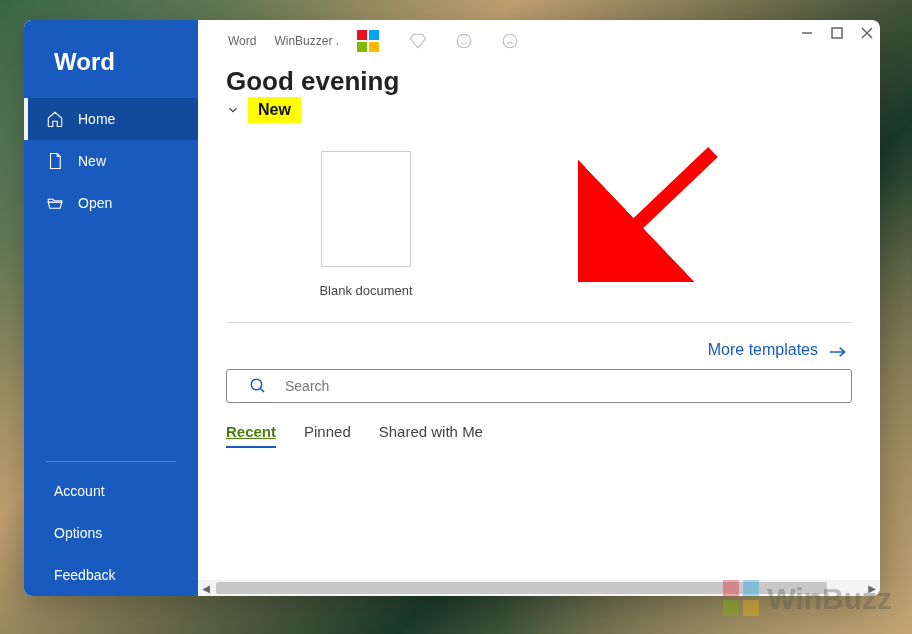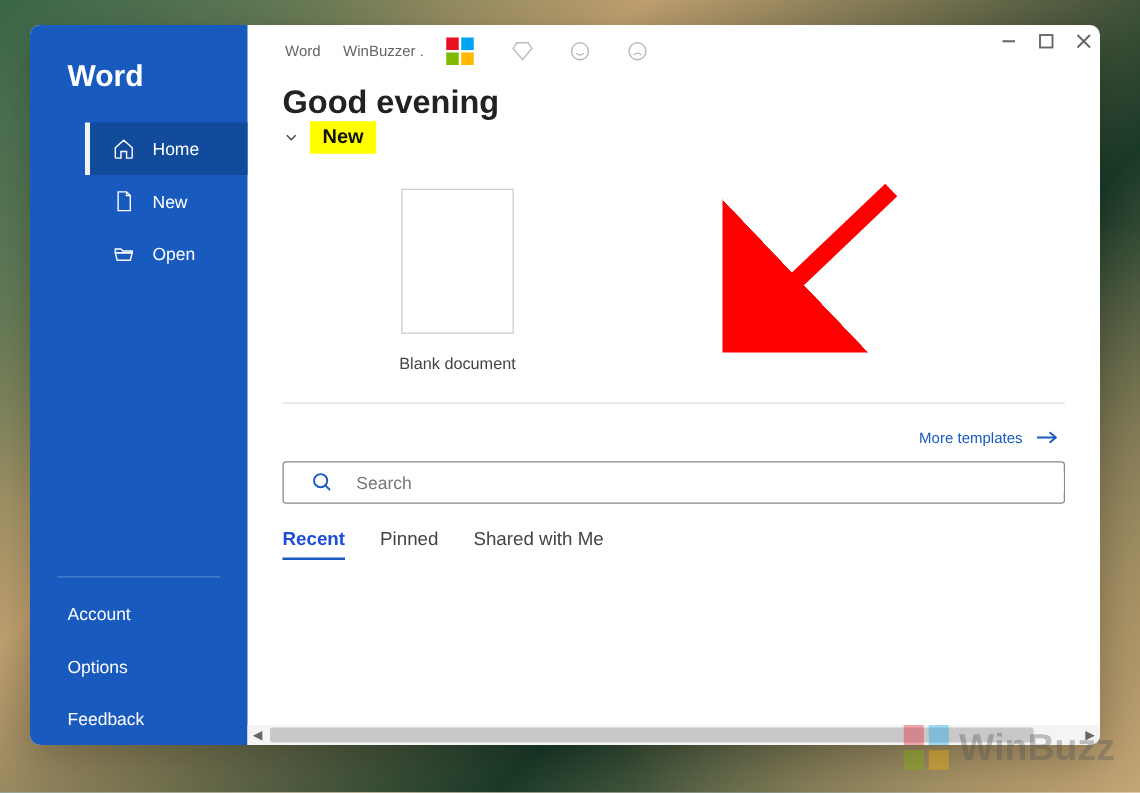--- a/index.html
+++ b/index.html
@@ -18,21 +18,21 @@
   .window {
     position:absolute; left:24px; top:20px; width:856px; height:576px;
     background:#fff; border-radius:8px; box-shadow:0 8px 32px rgba(0,0,0,.25);
     display:flex; overflow:hidden;
   }
   
   .sidebar {
     width:174px; background:#185abd; color:#fff; display:flex; flex-direction:column;
   }
   .app-title { font-size:24px; font-weight:600; padding:28px 0 22px 30px; }
-  .nav { flex:1;margin-left:44px; }
+  .nav { flex:1; }
   .nav-item {
     display:flex; align-items:center; gap:14px; padding:12px 0 12px 22px;
     font-size:14px; cursor:pointer; position:relative;
   }
   .nav-item.active { background:#124a9c; }
   .nav-item.active::before { content:""; position:absolute; left:0; top:0; bottom:0; width:4px; background:#f2f2f2; }
   .nav-icon { width:18px; height:18px; fill:none; stroke:#fff; stroke-width:1.5; }
   .divider { height:1px; background:rgba(255,255,255,.25); margin:8px 22px; }
   .bottom-nav .nav-item { padding:13px 0 13px 30px; }
   
@@ -56,32 +56,32 @@
   .template-thumb {
     width:90px; height:116px; margin:0 auto 16px; border:1px solid #ccc; background:#fff;
     display:flex; flex-direction:column; justify-content:space-around; padding:6px;
   }
   .template-thumb.flower { border:1px solid #d0d0d0; padding:6px 4px; }
   .flower-row { display:flex; justify-content:space-between; }
   .flower-card { width:38px; height:14px; background:linear-gradient(90deg,#e84a7a 30%,#f8f8f8 30%); border-radius:1px; }
   .template-name { font-size:13px; color:#444; white-space:nowrap; overflow:hidden; text-overflow:ellipsis; }
   .hr { height:1px; background:#e0e0e0; margin:14px 0 14px 0; }
   .more-row { text-align:right; padding:4px 4px 10px 0; }
-  .more-link { color:#185abd; font-size:12px; font-weight:500; cursor:pointer; display:inline-flex; align-items:flex-start; gap:10px; }
+  .more-link { color:#185abd; font-size:16px; font-weight:500; cursor:pointer; display:inline-flex; align-items:flex-end; gap:10px; }
   .more-link svg { width:20px; height:14px; stroke:#185abd; fill:none; stroke-width:1.8; }
   .search-box {
     display:flex; align-items:center; border:1px solid #888; border-radius:3px;
     height:34px; padding:0 0 0 22px; gap:18px; margin-bottom:20px;
   }
   .search-box svg { width:18px; height:18px; stroke:#185abd; fill:none; stroke-width:2; }
   .search-box input { border:none; outline:none; font-size:14px; flex:1; color:#333; }
   .search-box input::placeholder { color:#777; }
   .tabs { display:flex; gap:28px; font-size:15px; color:#444; }
   .tab { padding-bottom:6px; cursor:pointer; }
-  .tab.active { font-weight:600; color:#1d4ed8; border-bottom:2px solid #185abd; }
+  .tab.active { font-weight:600; color:#4d7c0f; border-bottom:2px solid #185abd;text-decoration:underline; }
   .scrollbar { position:absolute; left:0; right:0; bottom:0; height:16px; background:#f4f4f4; display:flex; align-items:center; }
   .sb-arrow { width:16px; display:flex; justify-content:center; color:#666; font-size:10px; }
   .sb-track { flex:1; height:12px; position:relative; }
   .sb-thumb { position:absolute; left:2px; width:94%; top:0; bottom:0; background:#c8c8c8; border-radius:2px; }
   
   .arrow-annot { position:absolute; left:380px; top:80px; pointer-events:none; }
   
   .puzzle { width:22px; height:22px; position:relative; }
   .puzzle span{position:absolute;width:10px;height:10px;}
   .puzzle .a{background:#e81123;left:0;top:0;}

